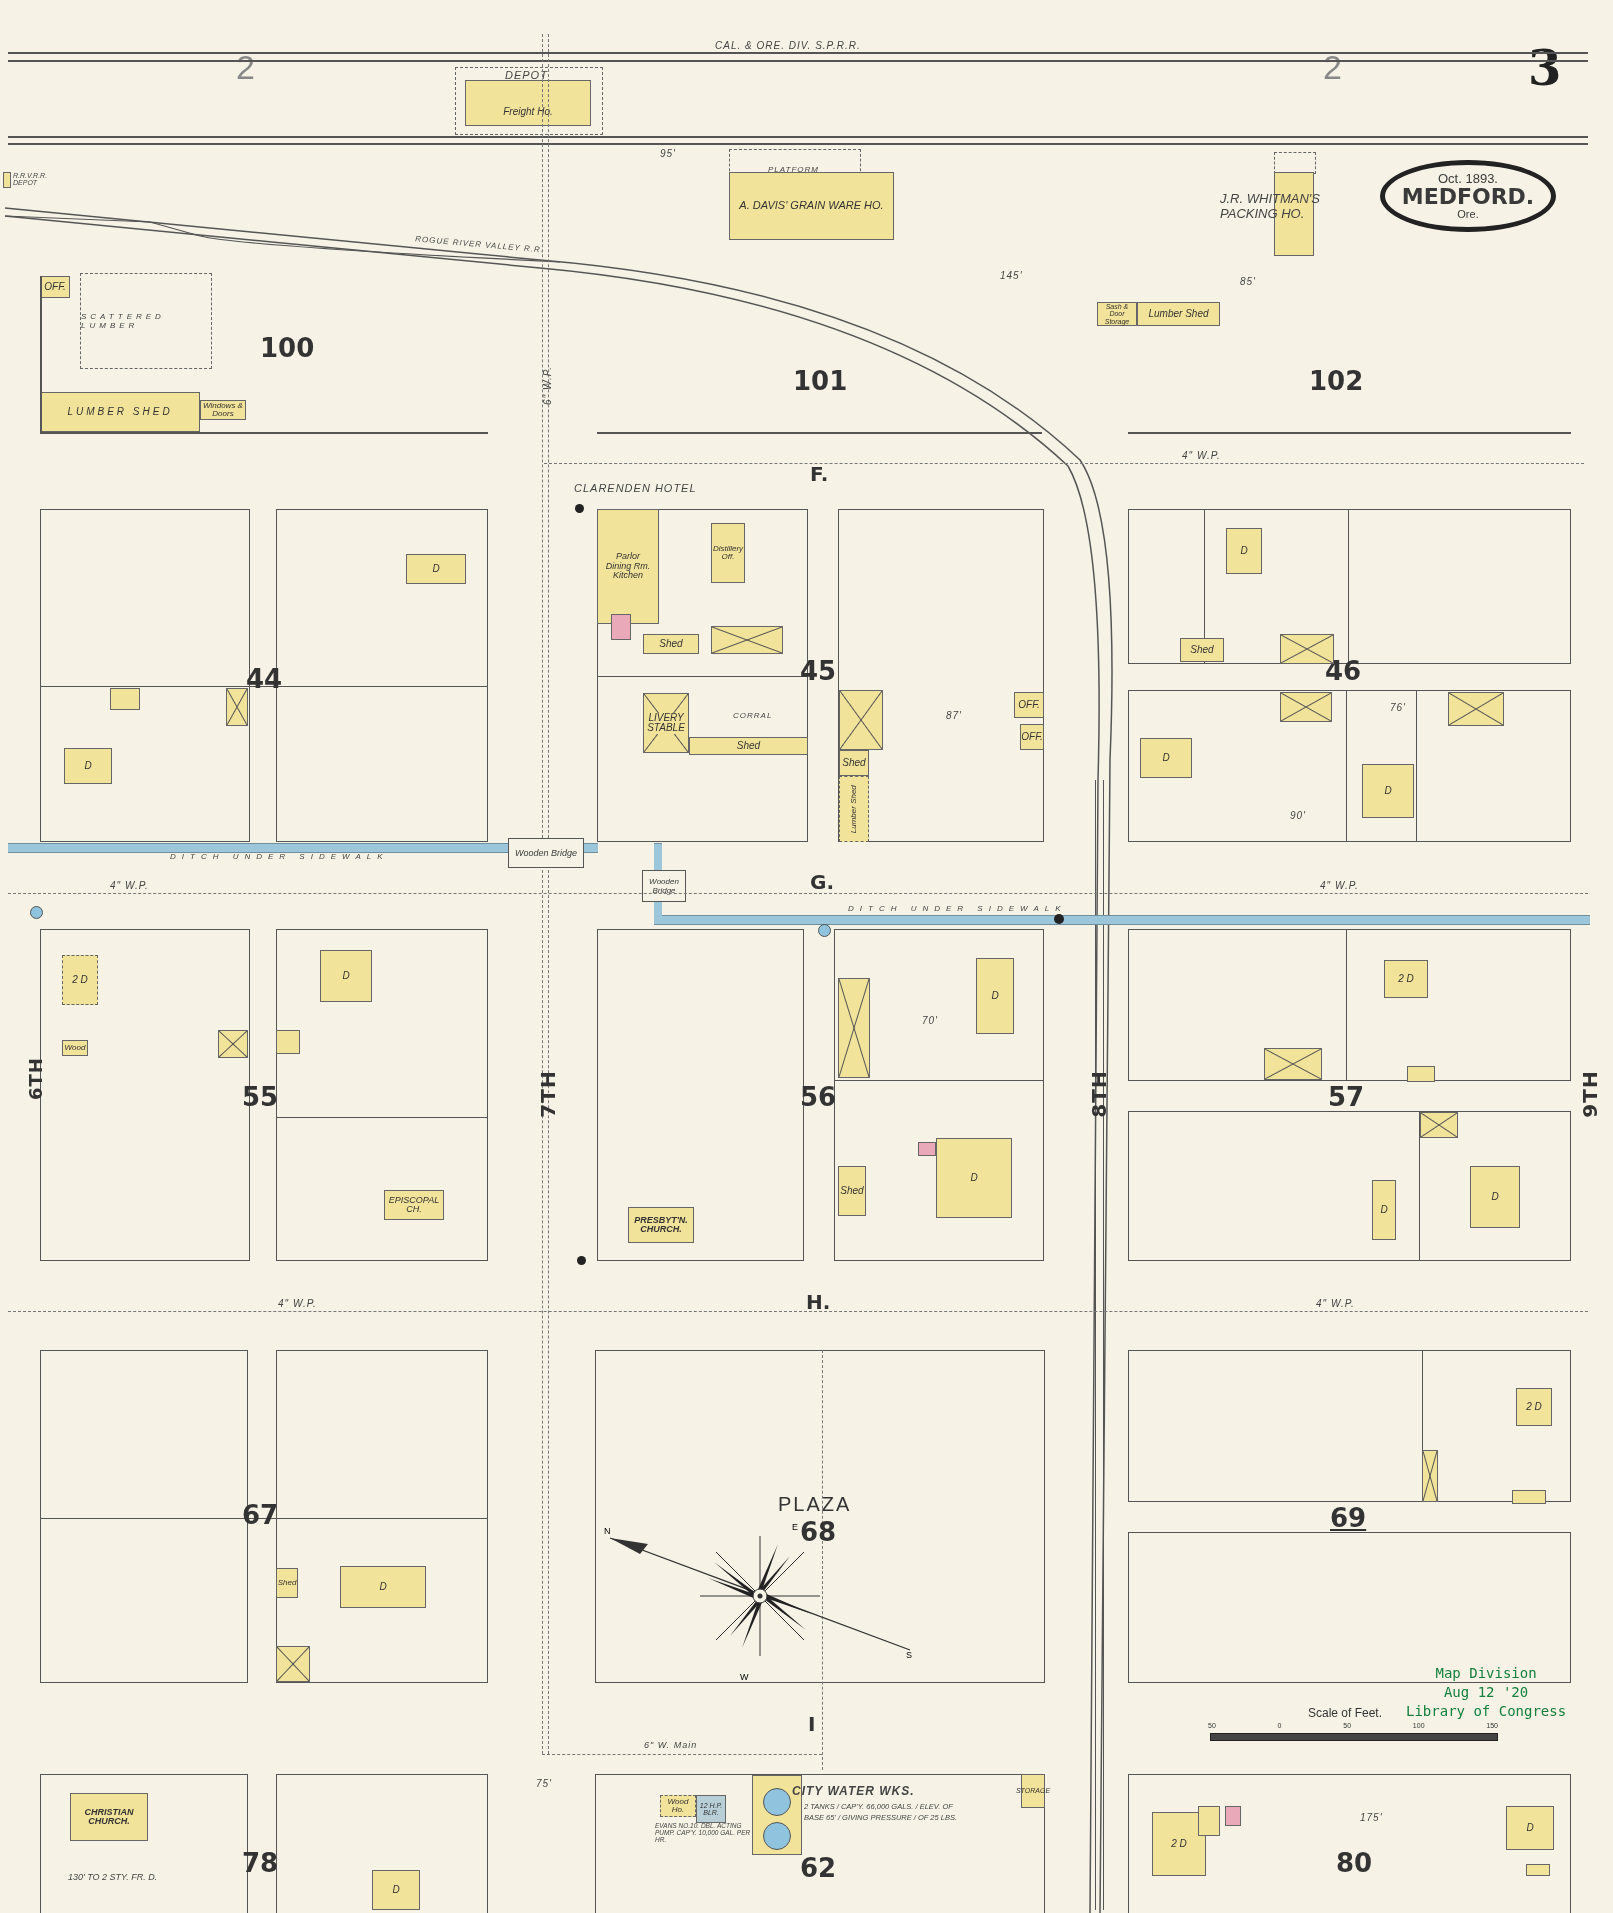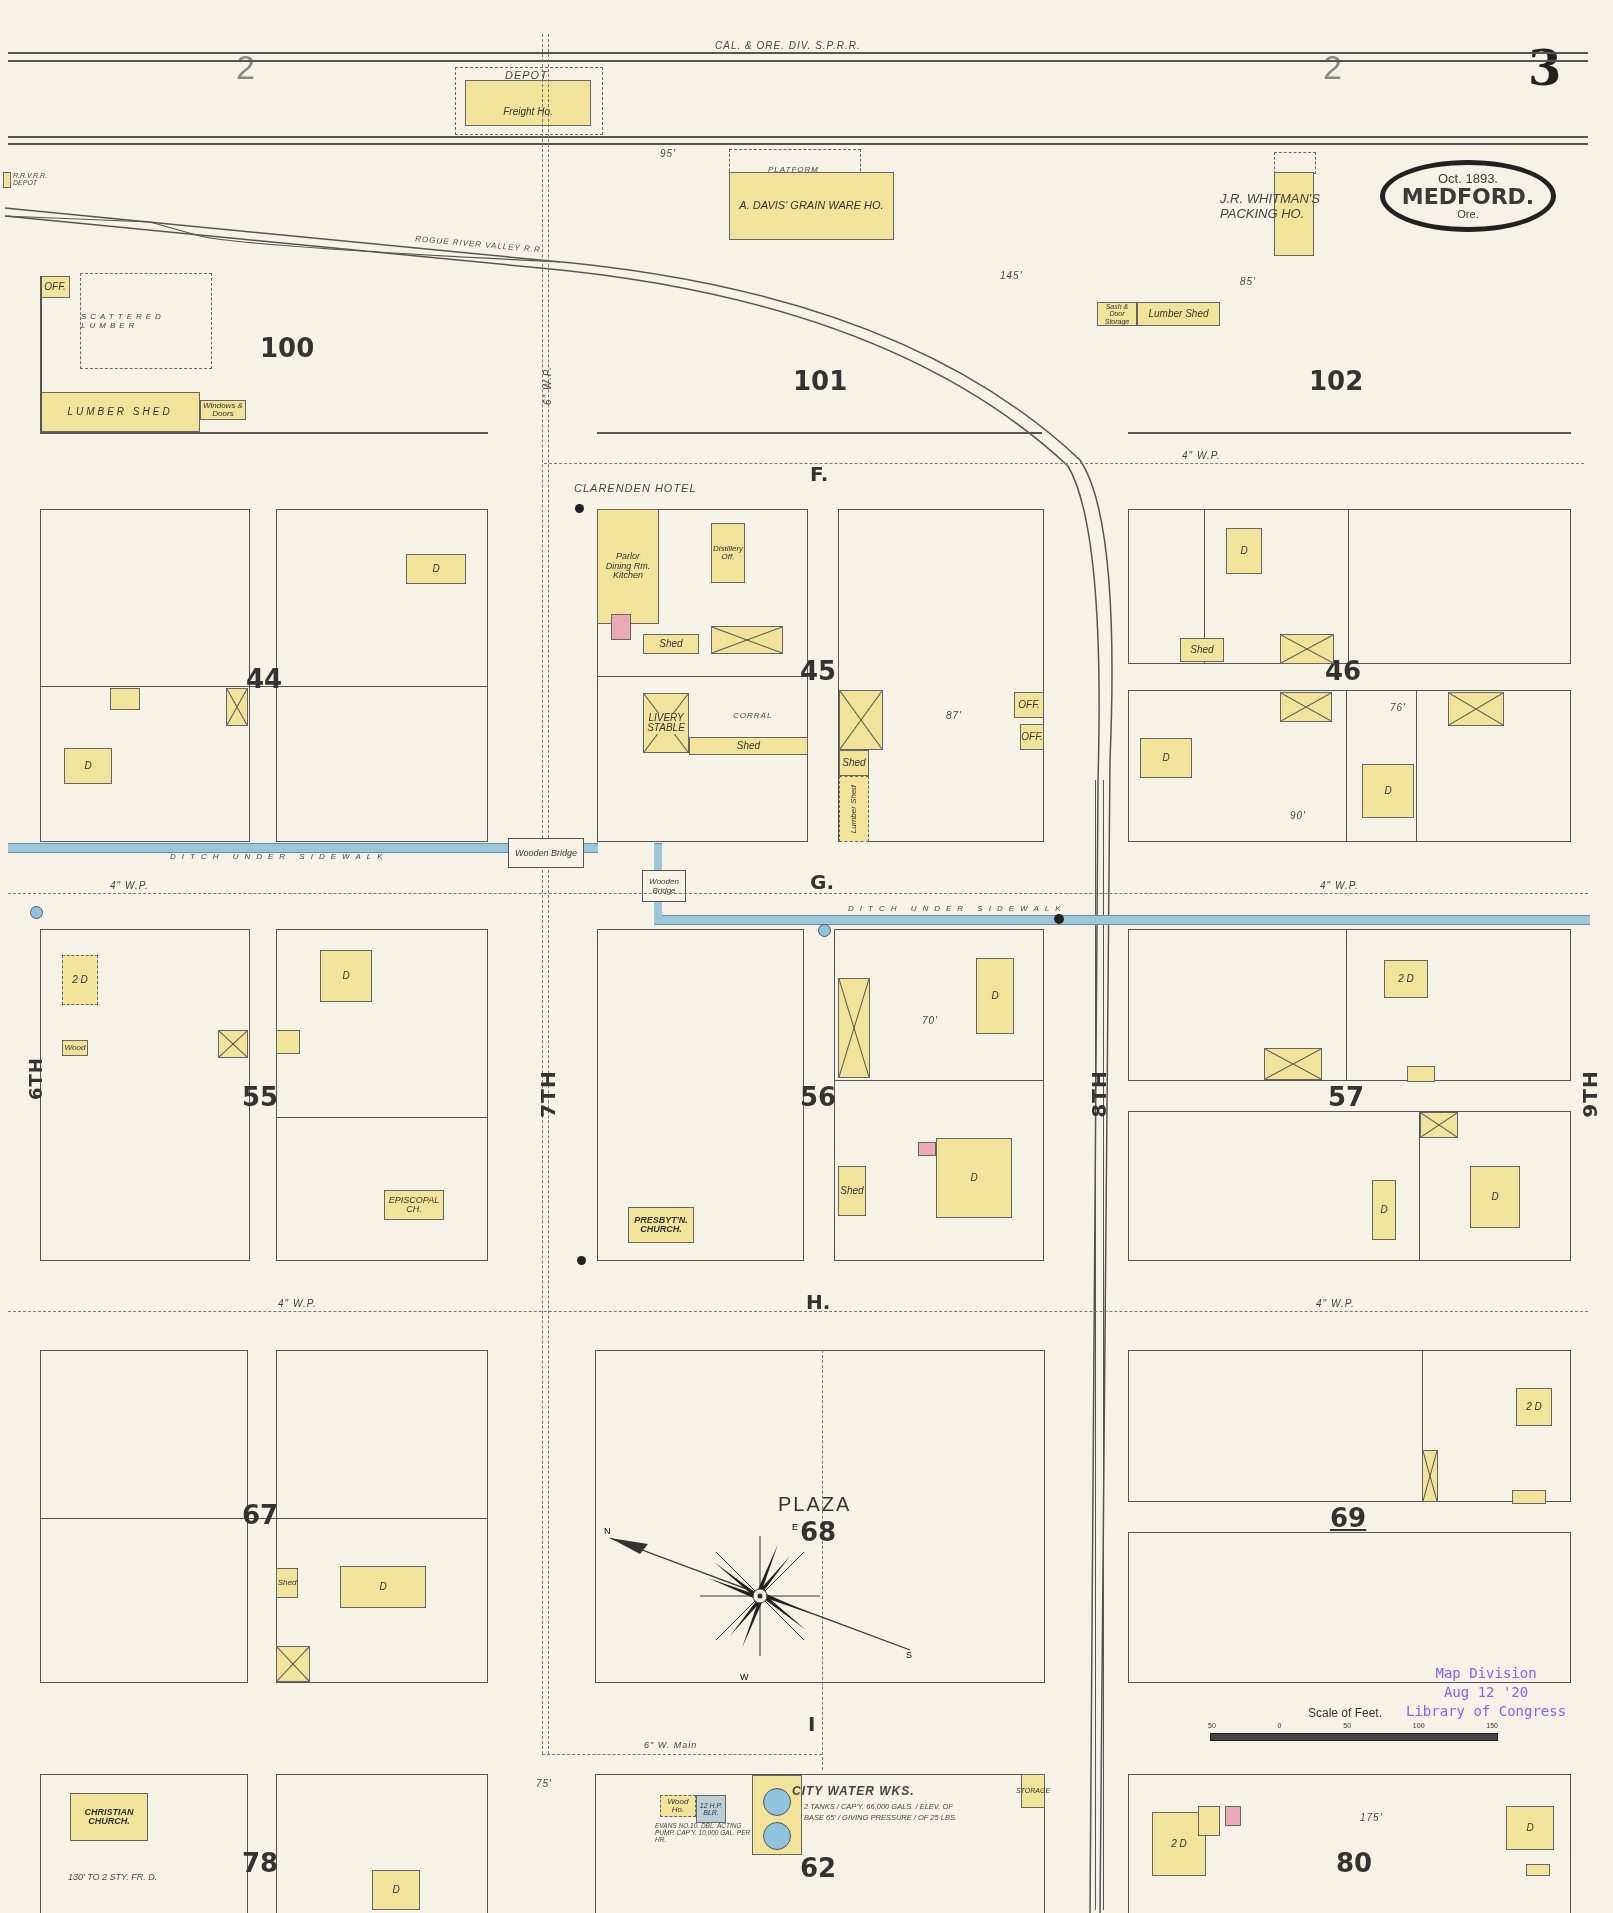--- a/index.html
+++ b/index.html
@@ -12,21 +12,21 @@
   .bld.pink{background:#e9a9b8;}
   .bld.dash{border-style:dashed;}
   .xbox{background-image:linear-gradient(to top right,transparent calc(50% - 1px),#555 50%,transparent calc(50% + 1px)),linear-gradient(to top left,transparent calc(50% - 1px),#555 50%,transparent calc(50% + 1px));}
   .blocknum{position:absolute;font-family:"DejaVu Sans",sans-serif;font-weight:bold;font-size:26px;color:#333;}
   .street{position:absolute;font-family:"DejaVu Sans",sans-serif;font-weight:bold;font-size:20px;color:#333;}
   .small{position:absolute;font-size:10px;font-style:italic;color:#444;letter-spacing:1px;}
   .ditch{position:absolute;background:#9cc7da;border-top:1px solid #6a8fa0;border-bottom:1px solid #6a8fa0;}
   .sheetnum{position:absolute;font-family:"DejaVu Serif",serif;font-weight:bold;font-size:48px;color:#222;}
   .title-oval{position:absolute;border:5px solid #222;border-radius:50%;text-align:center;box-sizing:border-box;}
   .tank{position:absolute;width:26px;height:26px;border-radius:50%;background:#8fc3de;border:1.3px solid #555;}
-  .stamp{position:absolute;color:#8b5cf6;font-family:"DejaVu Sans Mono",monospace;font-size:14px;line-height:1.35;}
+  .stamp{position:absolute;color:#15803d;font-family:"DejaVu Sans Mono",monospace;font-size:14px;line-height:1.35;}
 </style>
 </head>
 <body>
 
 <div class="sheetnum" style="left:1528px;top:40px;">3</div>
 <div class="abs" style="left:236px;top:48px;font-size:34px;color:#888;">2</div>
 <div class="abs" style="left:1323px;top:48px;font-size:34px;color:#888;">2</div>
 
 <div class="line" style="left:8px;top:52px;width:1580px;height:1.5px;"></div>
 <div class="line" style="left:8px;top:60px;width:1580px;height:1.5px;"></div>

